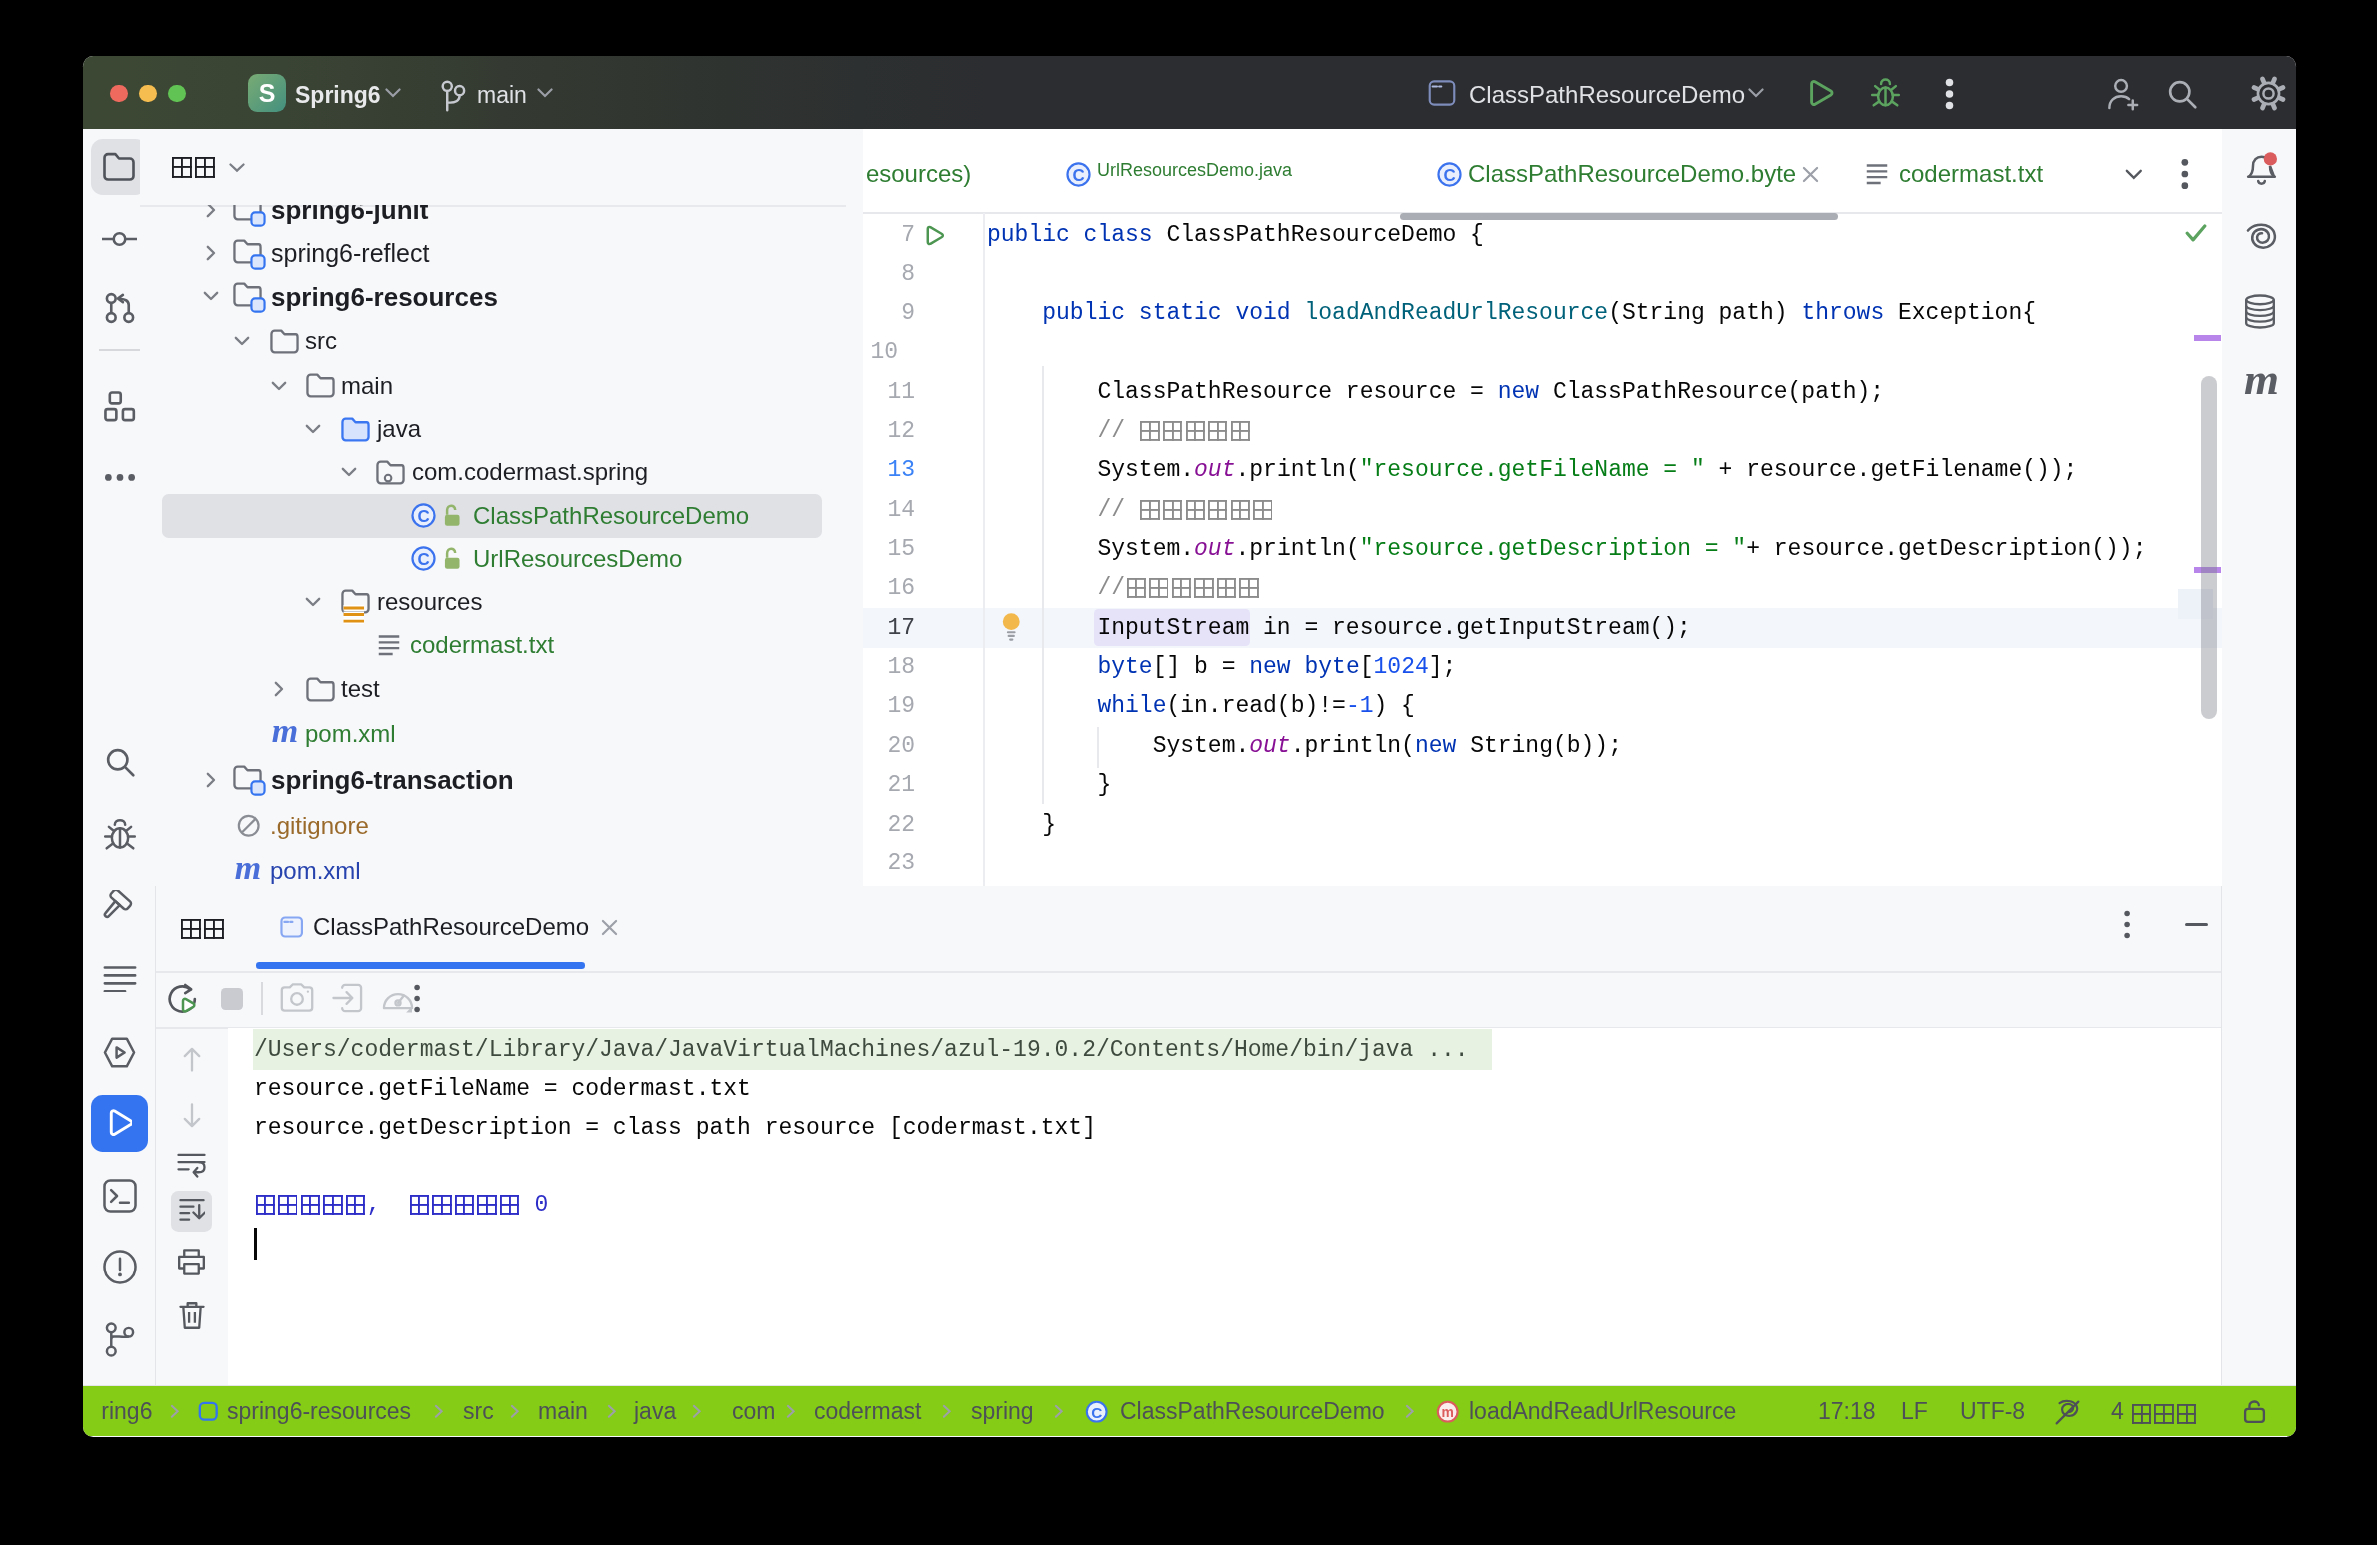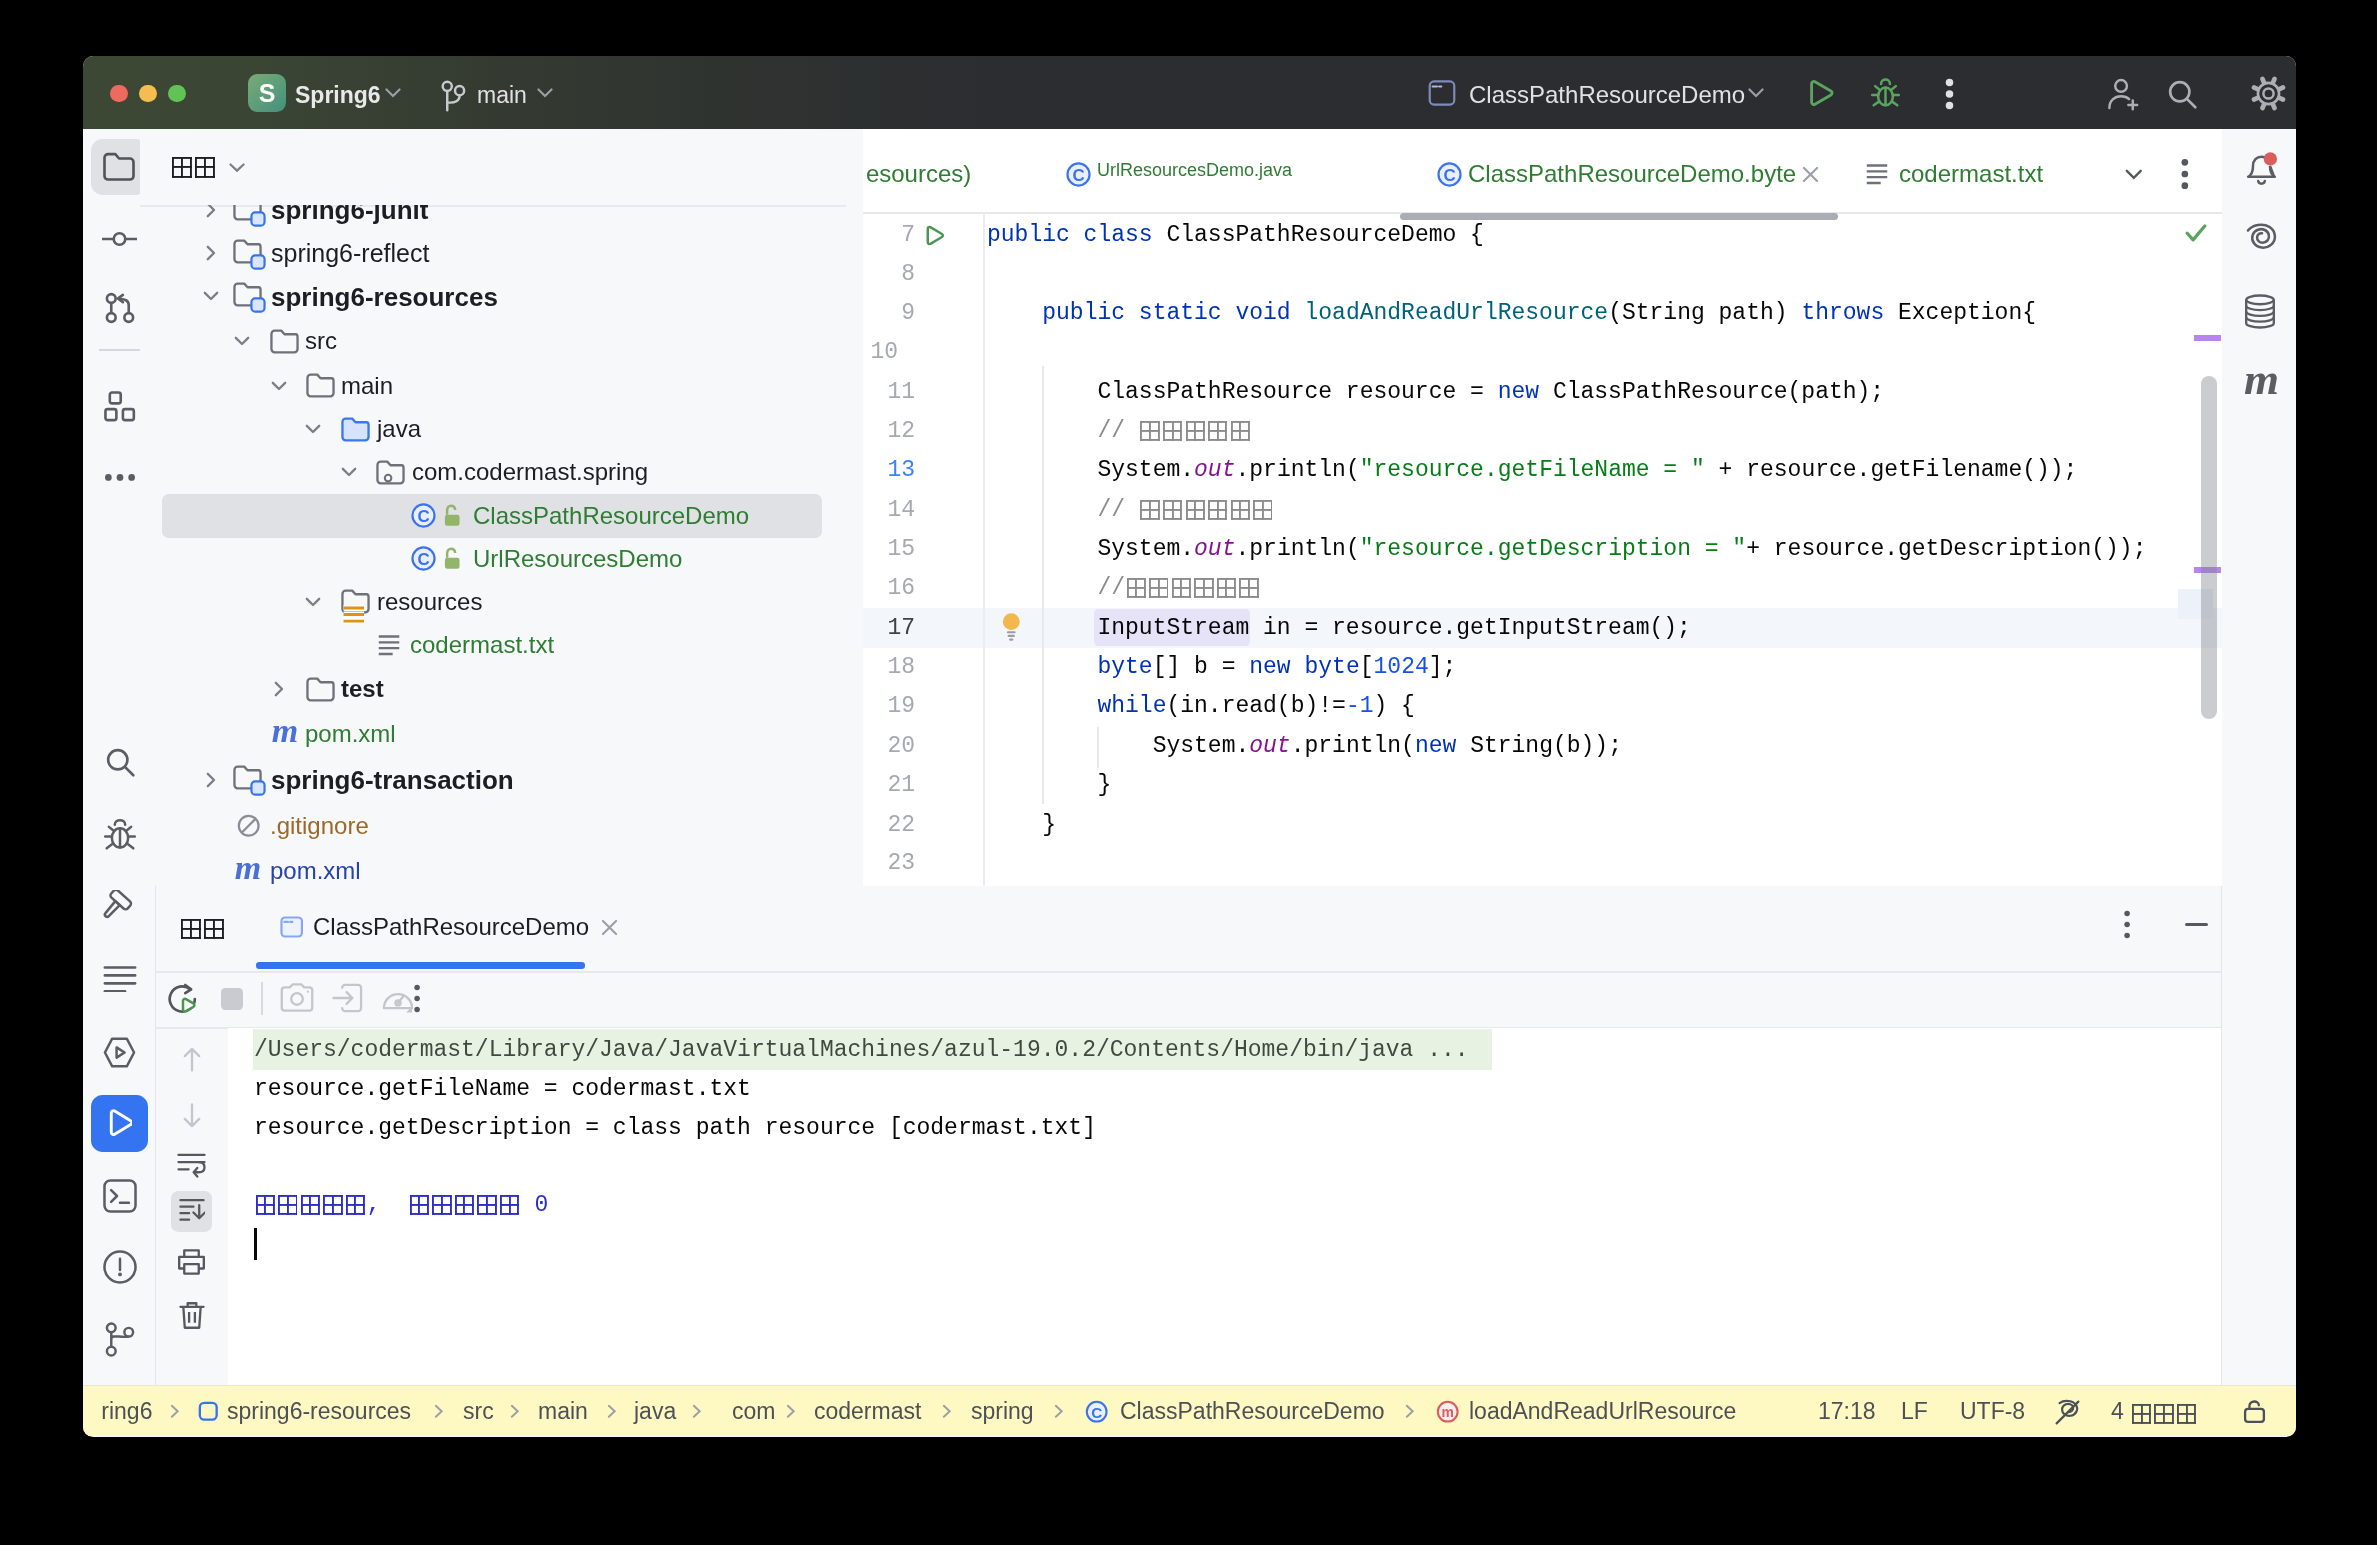--- a/index.html
+++ b/index.html
@@ -270,21 +270,21 @@
   <svg class="a" style="left:238px;top:506px" width="22" height="20.5" viewBox="0 0 30 28">
             <path d="M1 2h28M1 10h28M1 18h28M1 26h19" stroke="#6e717a" stroke-width="3.2"></path>
           </svg>
   <div class="a" style="left:270px;top:494px;height:44px;line-height:44px;font-size:24px;font-weight:400;color:#2e7d32;white-space:pre">codermast.txt</div>
   <svg class="a" style="left:134px;top:552px" width="10.2" height="16" viewBox="0 0 14 22">
             <path d="M2.5 2.5l8.5 8.5-8.5 8.5" stroke="#7b7e85" stroke-width="3.2" fill="none" stroke-linecap="round" stroke-linejoin="round"></path>
           </svg>
   <svg class="a" style="left:166px;top:548px" width="29" height="25" viewBox="0 0 40 34">
             <path d="M2 6.5C2 4 4 2 6.5 2h9l4.5 5h15.5C38 7 38 9 38 11v16.5c0 2.5-2 4.5-4.5 4.5h-27C4 32 2 30 2 27.5z" fill="none" stroke="#6e717a" stroke-width="3.2" stroke-linejoin="round"></path>
           </svg>
-  <div class="a" style="left:201px;top:538px;height:44px;line-height:44px;font-size:24px;font-weight:700;color:#1c1e24;white-space:pre">test</div>
+  <div class="a" style="left:201px;top:538px;height:44px;line-height:44px;font-size:24px;font-weight:400;color:#1c1e24;white-space:pre">test</div>
   <div class="a" style="left:129px;top:586px;width:32px;height:38px;color:#4b6fd8;font-family:'Liberation Serif',serif;font-style:italic;font-weight:700;font-size:34px;line-height:32px;text-align:center">m</div>
   <div class="a" style="left:165px;top:583px;height:44px;line-height:44px;font-size:24px;font-weight:400;color:#2e7d32;white-space:pre">pom.xml</div>
   <svg class="a" style="left:66px;top:643px" width="10.2" height="16" viewBox="0 0 14 22">
             <path d="M2.5 2.5l8.5 8.5-8.5 8.5" stroke="#7b7e85" stroke-width="3.2" fill="none" stroke-linecap="round" stroke-linejoin="round"></path>
           </svg>
   <svg class="a" style="left:93px;top:636px" width="29" height="25" viewBox="0 0 40 34">
             <path d="M2 6.5C2 4 4 2 6.5 2h9l4.5 5h15.5C38 7 38 9 38 11v16.5c0 2.5-2 4.5-4.5 4.5h-27C4 32 2 30 2 27.5z" fill="none" stroke="#6e717a" stroke-width="3.2" stroke-linejoin="round"></path>
           </svg>
           <svg class="a" style="left:110px;top:651px" width="16" height="16" viewBox="0 0 22 22">
             <rect x="2" y="2" width="18" height="18" rx="5" fill="#dbe6fd" stroke="#3574f0" stroke-width="3"></rect>
@@ -457,21 +457,21 @@
         <path d="M14 15v15M22 15v15"></path>
       </svg>
   <div class="a" style="left:97px;top:143px;width:1239px;height:41px;background:#e7f2e2"></div>
   <div class="a mono" style="left:98px;top:144px;height:40px;line-height:40px;color:#3e4a3e">/Users/codermast/Library/Java/JavaVirtualMachines/azul-19.0.2/Contents/Home/bin/java ...</div>
   <div class="a mono" style="left:98px;top:222px;height:40px;line-height:40px;color:#070708">resource.getDescription = class path resource [codermast.txt]</div>
   <div class="a mono" style="left:98px;top:183px;height:40px;line-height:40px;color:#070708">resource.getFileName = codermast.txt</div>
   <div class="a mono" style="left:98px;top:299px;height:40px;line-height:40px;color:#2d2dc8"><i class="cj"></i><i class="cj"></i><i class="cj"></i><i class="cj"></i><i class="cj"></i>,  <i class="cj"></i><i class="cj"></i><i class="cj"></i><i class="cj"></i><i class="cj"></i> 0</div>
   <div class="a" style="left:98px;top:342px;width:2.9px;height:32px;background:#070708"></div>
 </div>
 
-<div class="a" id="status" style="left:0;top:1329px;width:2213px;height:51px;background:#fef9c3;border-top:1.5px solid #e4e5e9">
+<div class="a" id="status" style="left:0;top:1329px;width:2213px;height:51px;background:#84cc16;border-top:1.5px solid #e4e5e9">
   <div class="a" style="left:18.3px;top:0;height:50px;line-height:50px;font-size:23px;color:#4d5057;white-space:pre">ring6</div>
   <svg class="a" style="left:87px;top:18.3px" width="9.5" height="14.6" viewBox="0 0 13 20">
         <path d="M2.5 2.5l8 7.5-8 7.5" stroke="#9da0a8" stroke-width="2.8" fill="none" stroke-linecap="round"></path>
       </svg>
   <svg class="a" style="left:115px;top:15.4px" width="20.5" height="20.5" viewBox="0 0 28 28">
         <rect x="2.5" y="2.5" width="23" height="23" rx="6" fill="none" stroke="#3574f0" stroke-width="3.2"></rect>
       </svg>
   <div class="a" style="left:144px;top:0;height:50px;line-height:50px;font-size:23px;color:#4d5057;white-space:pre">spring6-resources</div>
   <svg class="a" style="left:351px;top:18.3px" width="9.5" height="14.6" viewBox="0 0 13 20">
         <path d="M2.5 2.5l8 7.5-8 7.5" stroke="#9da0a8" stroke-width="2.8" fill="none" stroke-linecap="round"></path>

